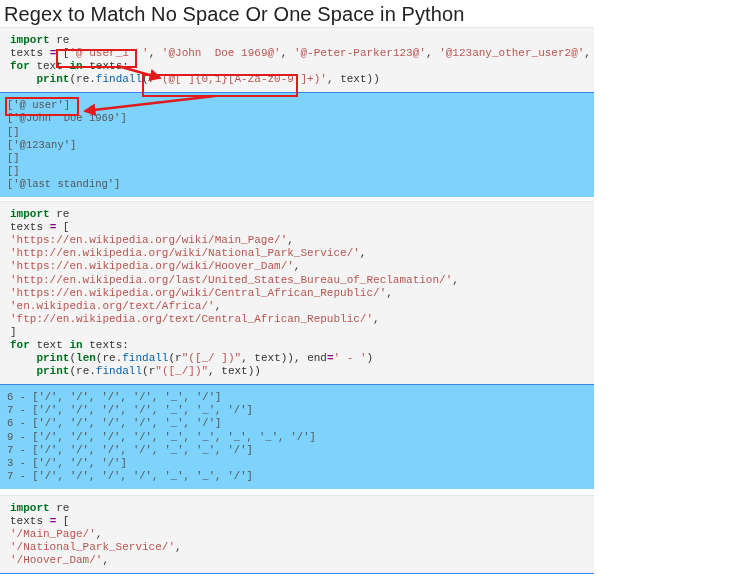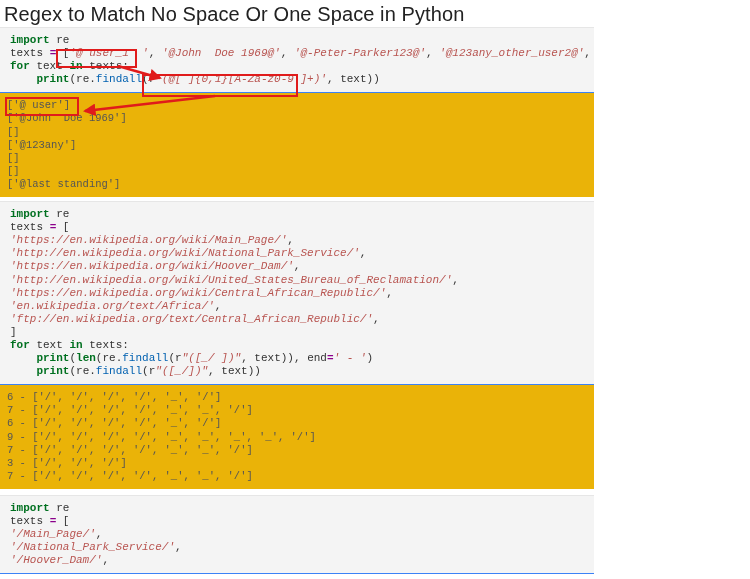--- a/index.html
+++ b/index.html
@@ -34,40 +34,40 @@
   .codeblock {
     background: #f4f4f4;
     border-top: 1px solid #e6e6e6;
     border-bottom: 1px solid #3b82f6;
     margin: 0;
     padding: 6px 0 6px 10px;
     overflow: hidden;
     white-space: nowrap;
   }
   .outblock {
-    background: #eab308;
+    background: #7dd3fc;
     margin: 0;
     padding: 6px 16px 6px 7px;
     overflow: hidden;
     white-space: nowrap;
   }
   .cline, .oline {
     font-family: "Liberation Mono", "DejaVu Sans Mono", monospace;
     font-size: 11px;
     line-height: 13.1px;
     white-space: pre;
     margin: 0;
     height: 13.1px;
   }
   .cline { color: #333333; }
   .oline { color: #555555; font-size: 10.5px; }
   .k  { color: #007020; font-weight: bold; }   
   .nb { color: #333333; }                       
   .op { color: #8b008b; font-weight: bold; }    
-  .s  { color: #b85450; font-style: italic; }                       
+  .s  { color: #b85450; }                       
   .fn { color: #0060b0; }                       
 
   
   #overlay {
     position: absolute;
     left: 0; top: 0;
     width: 750px; height: 579px;
     pointer-events: none;
   }
   .spacer-1 { height: 4px; }
@@ -98,21 +98,21 @@
   </div>
 
   <div class="spacer-1"></div>
 
   <div class="codeblock">
     <div class="cline"><span class="k">import</span> <span class="nb">re</span></div>
     <div class="cline"><span class="nb">texts</span> <span class="op">=</span> [</div>
     <div class="cline"><span class="s">'https://en.wikipedia.org/wiki/Main_Page/'</span>,</div>
     <div class="cline"><span class="s">'http://en.wikipedia.org/wiki/National_Park_Service/'</span>,</div>
     <div class="cline"><span class="s">'https://en.wikipedia.org/wiki/Hoover_Dam/'</span>,</div>
-    <div class="cline"><span class="s">'http://en.wikipedia.org/wiki/United_States_Bureau_of_Reclamation/'</span>,</div>
+    <div class="cline"><span class="s">'http://en.wikipedia.org/last/United_States_Bureau_of_Reclamation/'</span>,</div>
     <div class="cline"><span class="s">'https://en.wikipedia.org/wiki/Central_African_Republic/'</span>,</div>
     <div class="cline"><span class="s">'en.wikipedia.org/text/Africa/'</span>,</div>
     <div class="cline"><span class="s">'ftp://en.wikipedia.org/text/Central_African_Republic/'</span>,</div>
     <div class="cline">]</div>
     <div class="cline"><span class="k">for</span> <span class="nb">text</span> <span class="k">in</span> <span class="nb">texts</span>:</div>
     <div class="cline">    <span class="k">print</span>(<span class="k">len</span>(<span class="nb">re</span>.<span class="fn">findall</span>(<span class="nb">r</span><span class="s">"([_/ ])"</span>, <span class="nb">text</span>)), <span class="nb">end</span><span class="op">=</span><span class="s">' - '</span>)</div>
     <div class="cline">    <span class="k">print</span>(<span class="nb">re</span>.<span class="fn">findall</span>(<span class="nb">r</span><span class="s">"([_/])"</span>, <span class="nb">text</span>))</div>
   </div>
 
   <div class="outblock">

